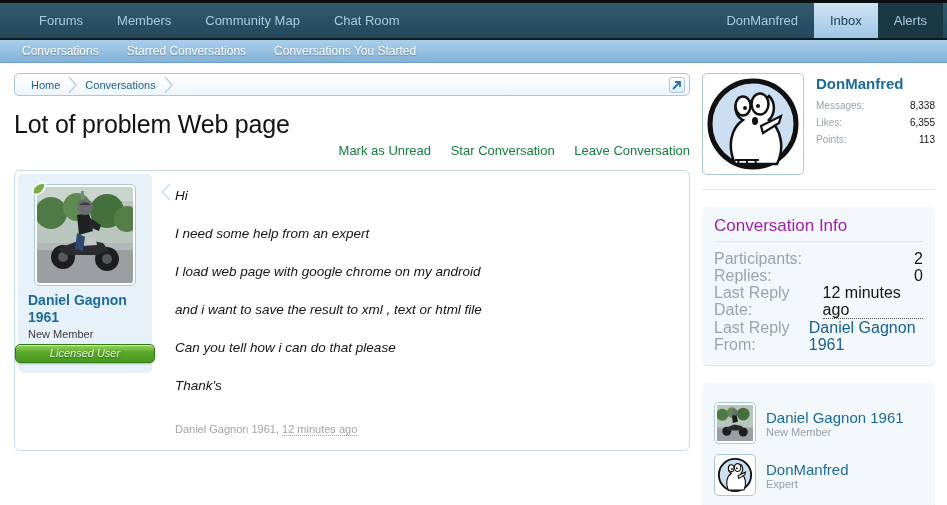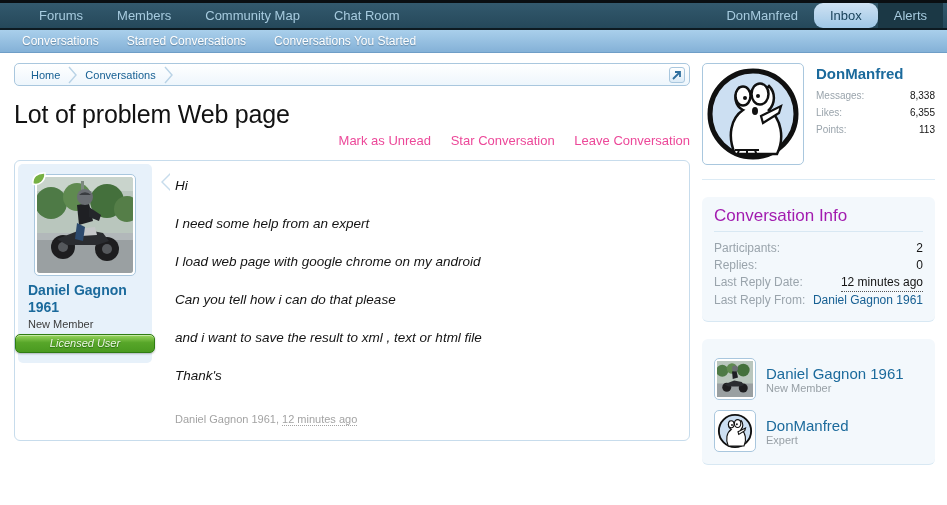--- a/index.html
+++ b/index.html
@@ -7,41 +7,40 @@
   body {
     font-family: "Liberation Sans", sans-serif;
     background: #ffffff;
     color: #141414;
   }
   a { text-decoration: none; cursor: pointer; }
 
   
   .topstrip { height: 3px; background: #0a0e11; }
   .topnav {
-    height: 27px;
+    height: 37px;
     background: linear-gradient(#33596d, #25485a);
     border-bottom: 2px solid #0d1a21;
     display: flex; align-items: stretch;
     padding-left: 22px;
     font-size: 13px;
   }
   .topnav .nav-link {
     color: #a7cbdf; display: flex; align-items: center;
     padding: 0 17px;
   }
   .topnav .spacer { flex: 1; }
   .topnav .user-link { color: #a7cbdf; display: flex; align-items: center; padding: 0 16px; }
   .topnav .tab {
     display: flex; align-items: center; padding: 0 16px;
     color: #a7cbdf;
   }
   .topnav .tab.active {
     background: linear-gradient(#cfe2f3, #9fc7e6);
     color: #163f57;
-    border-radius: 9px;
   }
   .topnav .tab.dark { background: #1b3845; margin-right: 4px; }
 
   
   .subnav {
     height: 23px;
     background: linear-gradient(#a9cfeb, #84b1d7);
     border-bottom: 1px solid #6f9ec7;
     display: flex; align-items: center;
     padding-left: 8px;
@@ -75,21 +74,21 @@
     position: absolute; right: 4px; top: 3px;
     width: 16px; height: 16px;
     border: 1px solid #a9c7de; border-radius: 3px;
     background: linear-gradient(#ffffff, #dcebf7);
     display: flex; align-items: center; justify-content: center;
   }
 
   
   .page-title { font-size: 25px; font-weight: 500; color: #121212; margin: 14px 0 4px 0; letter-spacing: -0.2px; }
   .actionbar { text-align: right; font-size: 13px; height: 20px; margin-bottom: 7px; }
-  .actionbar a { color: #ec4899; margin-left: 16px; }
+  .actionbar a { color: #15803d; margin-left: 16px; }
 
   
   .message {
     position: relative;
     border: 1px solid #c7dcec;
     border-radius: 6px;
     background: #fff;
     min-height: 273px;
     padding: 3px;
   }
@@ -154,21 +153,21 @@
     background: #f3f8fc;
     border-radius: 6px;
     padding: 9px 12px 12px 12px;
     border-bottom: 1px solid #d8e8f3;
   }
   .side-heading {
     color: #a21caf; font-size: 17px; font-weight: 400;
     padding-bottom: 5px; margin-bottom: 8px;
     border-bottom: 1px solid #d8e8f3;
   }
-  .info-row { display: flex; font-size: 12px; line-height: 17px; }
+  .info-row { display: flex; font-size: 16px; line-height: 17px; }
   .info-label { color: #9aa4ac; }
   .info-value { margin-left: auto; color: #141414; }
   .info-value.dotted { border-bottom: 1px dotted #555; }
   .info-value.link { color: #176093; }
 
   .participant { display: flex; gap: 10px; margin-top: 10px; align-items: center; }
   .thumb-frame {
     width: 42px; height: 42px; background: #fff;
     border: 1px solid #a9c7de; border-radius: 5px; padding: 2px; flex: none;
   }
@@ -267,22 +266,22 @@
           <span class="user-badge">Licensed User</span>
         </div>
 
         <span class="bubble-arrow-outer"></span>
         <span class="bubble-arrow-inner"></span>
 
         <div class="msg-body">
           <p>Hi</p>
           <p>I need some help from an expert</p>
           <p>I load web page with google chrome on my android</p>
+          <p>and i want to save the result to xml , text or html file</p>
           <p>Can you tell how i can do that please</p>
-          <p>and i want to save the result to xml , text or html file</p>
           <p>Thank's</p>
         </div>
 
         <div class="msg-footer">
           <span>Daniel Gagnon 1961,</span>
           <span class="time">12 minutes ago</span>
         </div>
       </div>
 
     </div>

